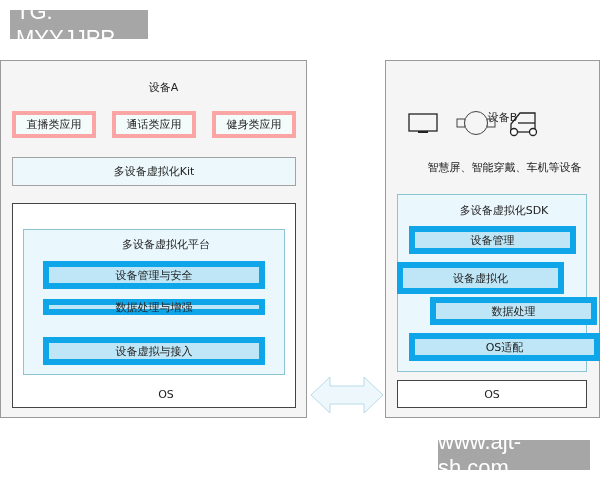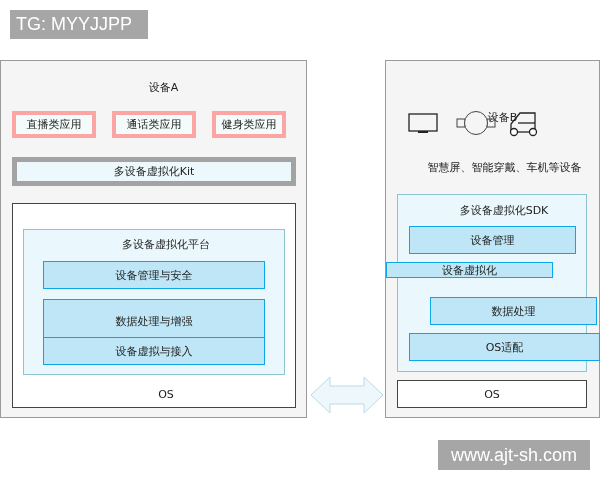--- a/index.html
+++ b/index.html
@@ -1,49 +1,49 @@
 <!DOCTYPE html>
 <html><head>
 <meta charset="utf-8">
 <style>
   html, body { margin:0; padding:0; }
   body { width:600px; height:480px; background:#ffffff; position:relative; overflow:hidden;
          font-family:"DejaVu Sans","Liberation Sans",sans-serif; color:#222; }
   .abs { position:absolute; box-sizing:border-box; }
   .center { display:flex; align-items:center; justify-content:center; }
-  .wm { background:#a6a6a6; color:#ffffff; font-family:"Liberation Sans",sans-serif; font-size:18px; }
+  .wm { background:#a6a6a6; color:#ffffff; font-family:"Liberation Sans",sans-serif; font-size:22px; }
   .panel { background:#f5f5f5; border:1px solid #9a9a9a; }
   .title { font-size:11px; color:#222;padding-left:20px; }
   .app { background:#f4fbfb; border:4px solid #fca5a5; font-size:11px; }
-  .kit { background:#ecf8fb; border:5px solid #a3a3a3; font-size:11px; }
+  .kit { background:#ecf8fb; border:1px solid #a3a3a3; font-size:11px; }
   .oswrap { background:#ffffff; border:1px solid #444; }
   .platform { background:#eaf7fc; border:1px solid #8cc4d2; }
-  .row { background:#bfe6f6; border:1px solid #0ea5e9; font-size:11px; }
+  .row { background:#bfe6f6; border:6px solid #0ea5e9; font-size:11px; }
   .osbox { background:#ffffff; border:1px solid #444; font-size:11px; }
   .lbl { font-size:11px;margin-left:12px; }
 </style>
 </head>
 <body>
 
 <div class="abs wm center" style="left:10px;top:10px;width:138px;height:29px;justify-content:flex-start;padding-left:6px;">TG: MYYJJPP</div>
 
 <div class="abs panel" style="left:0px;top:60px;width:307px;height:358px;"></div>
 <div class="abs title center" style="left:0px;top:78px;width:307px;height:18px;">设备A</div>
 
 <div class="abs app center" style="left:12px;top:111px;width:84px;height:27px;">直播类应用</div>
 <div class="abs app center" style="left:112px;top:111px;width:84px;height:27px;">通话类应用</div>
-<div class="abs app center" style="left:212px;top:111px;width:74px;height:27px;">健身类应用</div>
+<div class="abs app center" style="left:212px;top:111px;width:84px;height:27px;">健身类应用</div>
 
 <div class="abs kit center" style="left:12px;top:157px;width:284px;height:29px;">多设备虚拟化Kit</div>
 
 <div class="abs oswrap" style="left:12px;top:203px;width:284px;height:205px;"></div>
 <div class="abs platform" style="left:23px;top:229px;width:262px;height:146px;"></div>
 <div class="abs lbl center" style="left:23px;top:236px;width:262px;height:16px;">多设备虚拟化平台</div>
 <div class="abs row center" style="left:43px;top:261px;width:222px;height:28px;">设备管理与安全</div>
-<div class="abs row center" style="left:43px;top:299px;width:222px;height:44px;">数据处理与增强</div>
+<div class="abs row center" style="left:43px;top:299px;width:222px;height:16px;">数据处理与增强</div>
 <div class="abs row center" style="left:43px;top:337px;width:222px;height:28px;">设备虚拟与接入</div>
 <div class="abs lbl center" style="left:12px;top:385px;width:284px;height:18px;">OS</div>
 
 <svg class="abs" style="left:309px;top:376px;" width="76" height="38" viewBox="0 0 76 38">
   <polygon points="2,19 21,1 21,10 55,10 55,1 74,19 55,37 55,28 21,28 21,37" fill="#eef7fb" stroke="#b9dbe8" stroke-width="1"></polygon>
 </svg>
 
 <div class="abs panel" style="left:385px;top:60px;width:215px;height:358px;"></div>
 <div class="abs title center" style="left:385px;top:78px;width:215px;height:18px;margin-top:30px;">设备B</div>
 
@@ -62,19 +62,19 @@
   <line x1="9" y1="22" x2="22" y2="22" stroke="#222" stroke-width="1.3"></line>
   <circle cx="6" cy="22" r="3.5" fill="#fff" stroke="#222" stroke-width="1.3"></circle>
   <circle cx="25" cy="22" r="3.5" fill="#fff" stroke="#222" stroke-width="1.3"></circle>
 </svg>
 
 <div class="abs lbl center" style="left:385px;top:158px;width:215px;height:18px;">智慧屏、智能穿戴、车机等设备</div>
 
 <div class="abs platform" style="left:397px;top:194px;width:190px;height:178px;"></div>
 <div class="abs lbl center" style="left:397px;top:202px;width:190px;height:16px;">多设备虚拟化SDK</div>
 <div class="abs row center" style="left:409px;top:226px;width:167px;height:28px;">设备管理</div>
-<div class="abs row center" style="left:386px;top:262px;width:167px;height:16px;">设备虚拟化</div>
+<div class="abs row center" style="left:397px;top:262px;width:167px;height:32px;">设备虚拟化</div>
 <div class="abs row center" style="left:430px;top:297px;width:167px;height:28px;">数据处理</div>
 <div class="abs row center" style="left:409px;top:333px;width:191px;height:28px;">OS适配</div>
 
 <div class="abs osbox center" style="left:397px;top:380px;width:190px;height:28px;">OS</div>
 
 <div class="abs wm center" style="left:438px;top:440px;width:152px;height:30px;">www.ajt-sh.com</div>
 
 </body></html>

